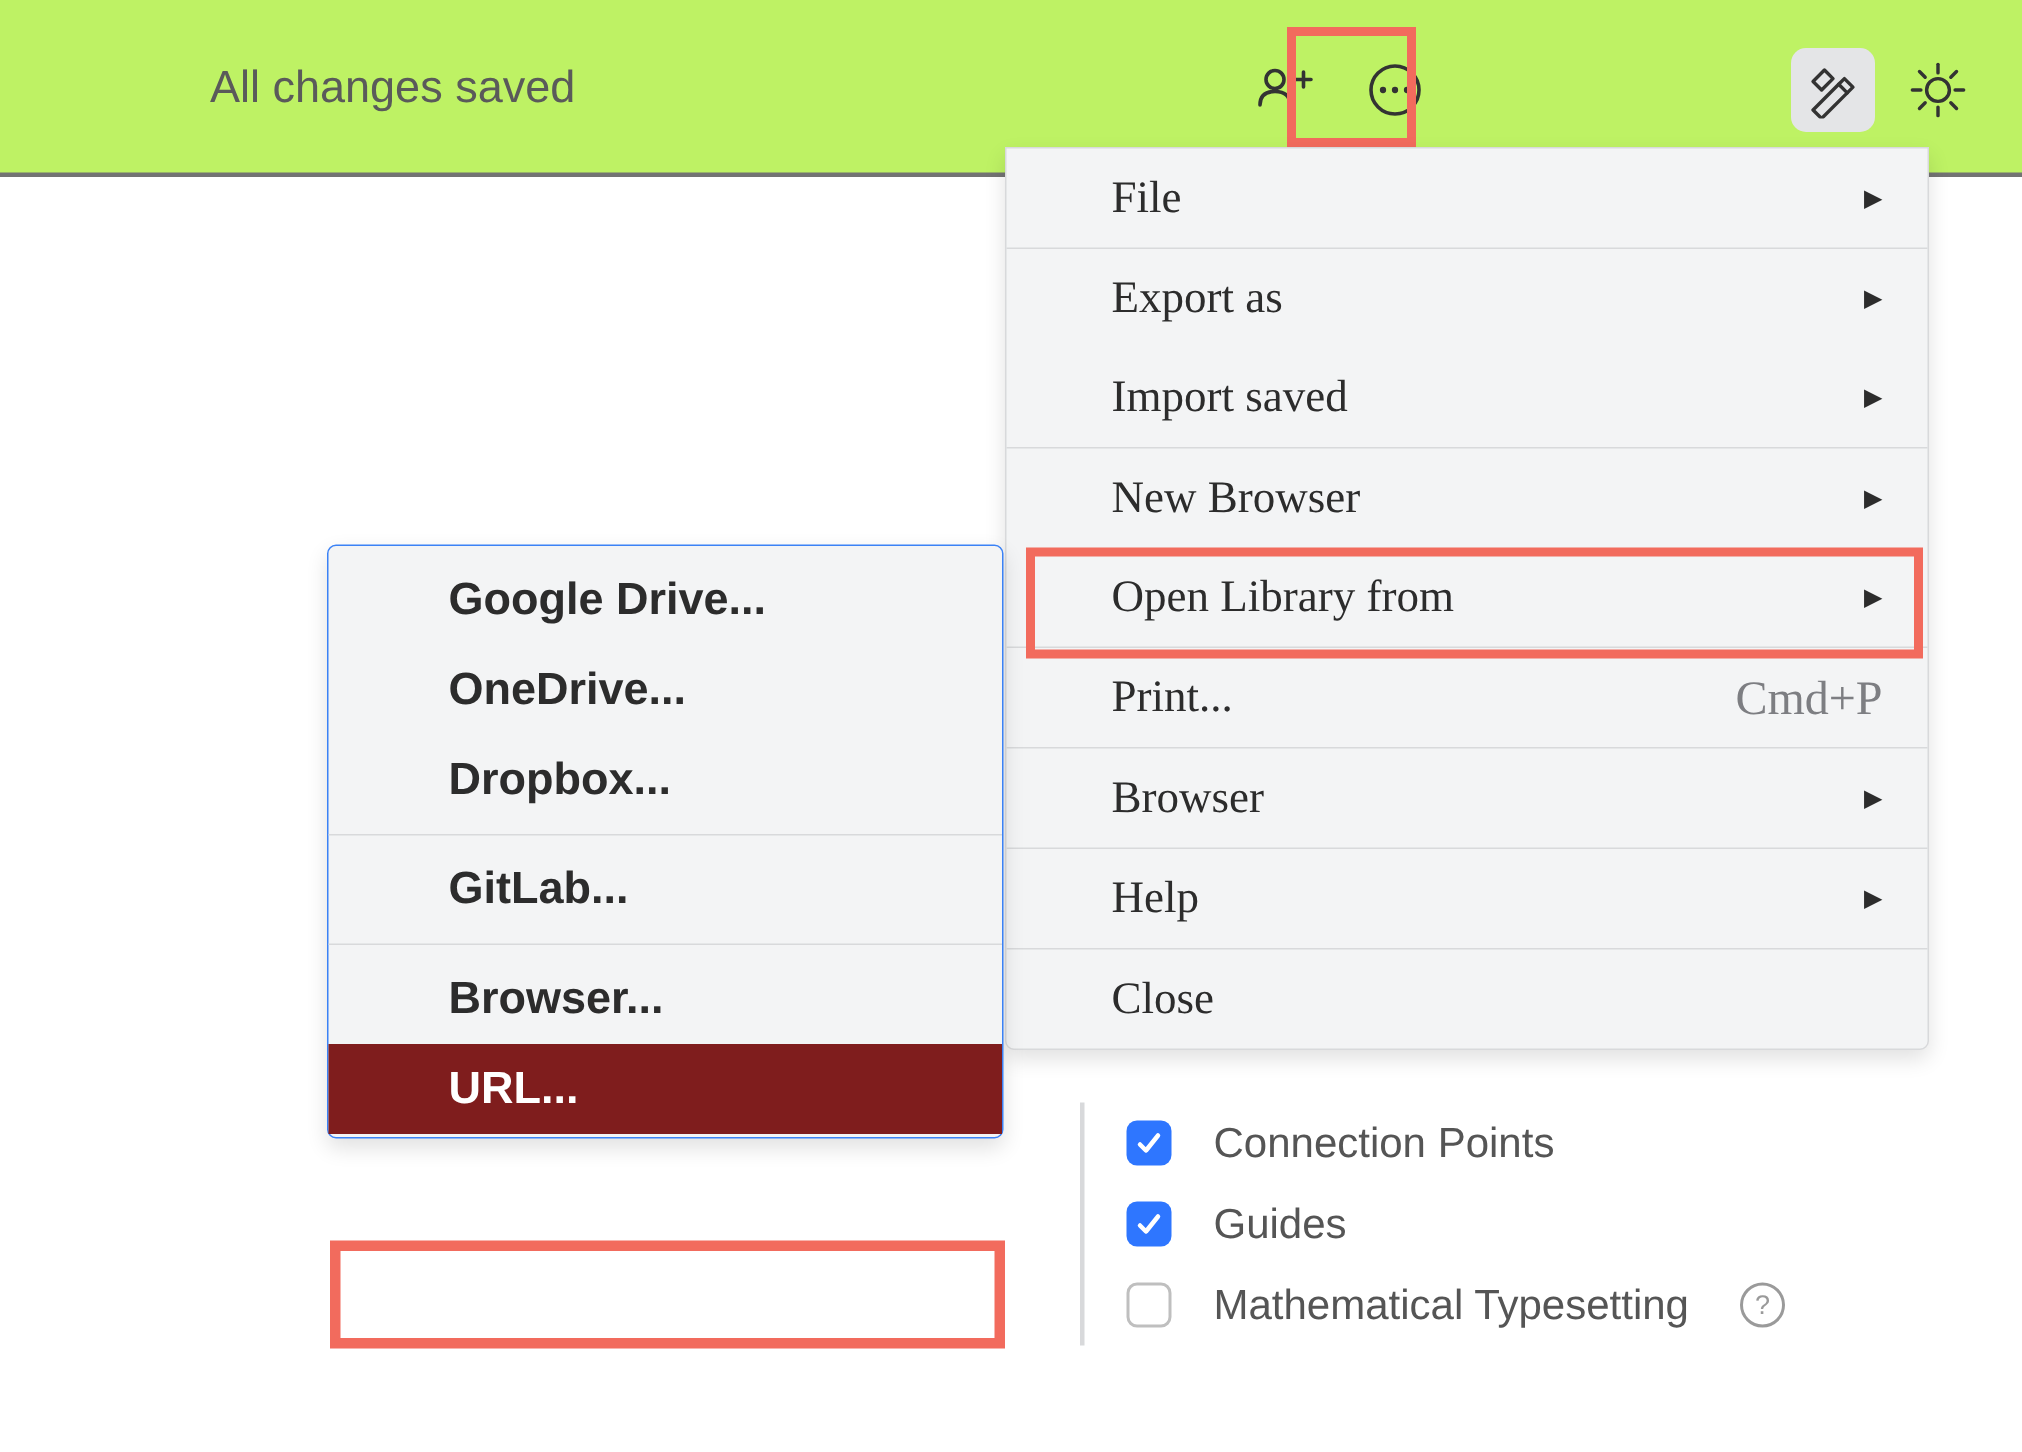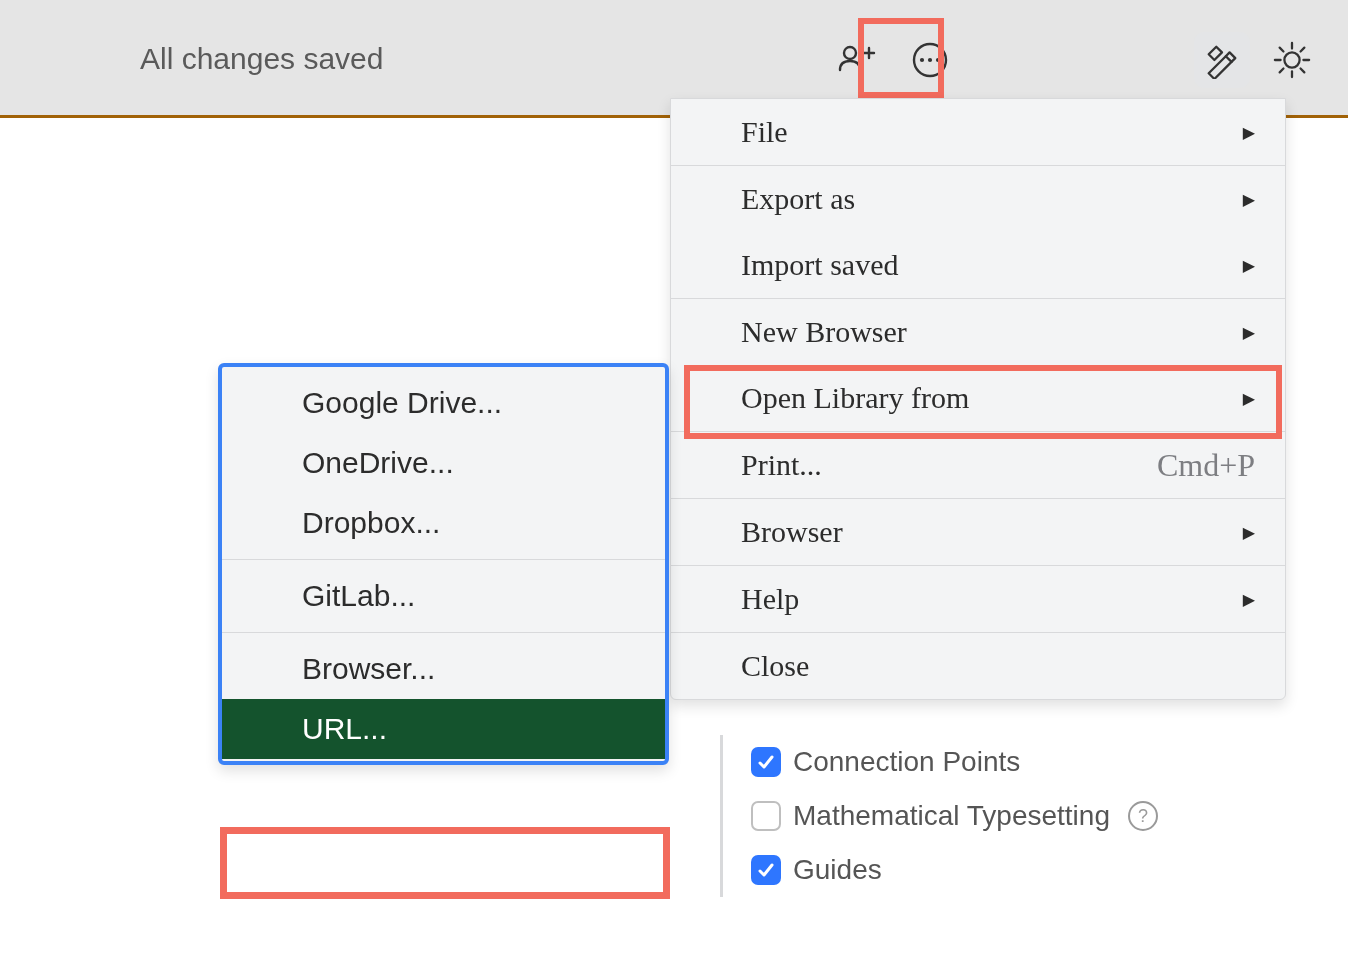--- a/index.html
+++ b/index.html
@@ -10,22 +10,22 @@
     position: relative;
     overflow: hidden;
     color: #222;
   }
 
   
   .topbar {
     position: absolute;
     left: 0; right: 0; top: 0;
     height: 118px;
-    background: #e5e5e5;
-    border-bottom: 3px solid #a16207;
+    background: #bef264;
+    border-bottom: 3px solid #737373;
   }
   .status-text {
     position: absolute;
     left: 140px;
     top: 42px;
     font-size: 30px;
     color: #5a5a5a;
   }
 
   .toolbar-icons {
@@ -107,38 +107,39 @@
     z-index: 5;
   }
 
   
   .submenu {
     position: absolute;
     left: 218px;
     top: 363px;
     width: 451px;
     background: #f3f4f5;
-    border: 4px solid #3b82f6;
+    border: 1px solid #3b82f6;
     box-shadow: 0 6px 14px rgba(0,0,0,0.12);
     border-radius: 6px;
     padding-top: 6px;
     padding-bottom: 2px;
+    font-weight: bold;
   }
   .submenu .item {
     display: flex;
     align-items: center;
     padding: 12px 20px 12px 80px;
     font-size: 30px;
     color: #2c2c2c;
     height: 60px;
     cursor: default;
     white-space: nowrap;
   }
   .submenu .item.selected {
-    background: #14532d;
+    background: #7f1d1d;
     color: #ffffff;
   }
   .submenu .divider {
     height: 1px;
     background: #d8d9db;
     margin: 6px 0;
   }
 
   .red-frame-url {
     position: absolute;
@@ -158,21 +159,21 @@
     top: 735px;
     width: 600px;
     font-size: 28px;
     color: #555;
     border-left: 3px solid #d8d9db;
     padding-left: 28px;
   }
   .checkbox-panel .row {
     display: flex;
     align-items: center;
-    gap: 12px;
+    gap: 28px;
     height: 54px;
   }
   .chk {
     width: 30px; height: 30px;
     border-radius: 7px;
     display: inline-flex;
     align-items: center;
     justify-content: center;
     flex-shrink: 0;
   }
@@ -252,32 +253,32 @@
 <div class="checkbox-panel">
   <div class="row">
     <span class="chk checked">
       <svg viewBox="0 0 20 20">
           <path d="M4 11 l4 4 8 -10" fill="none" stroke="#fff" stroke-width="3" stroke-linecap="round" stroke-linejoin="round"></path>
         </svg>
     </span>
     <span>Connection Points</span>
   </div>
   <div class="row">
-    <span class="chk unchecked"></span>
-    <span>Mathematical Typesetting</span>
-    <span class="help-circ">?</span>
-  </div>
-  <div class="row">
     <span class="chk checked">
       <svg viewBox="0 0 20 20">
           <path d="M4 11 l4 4 8 -10" fill="none" stroke="#fff" stroke-width="3" stroke-linecap="round" stroke-linejoin="round"></path>
         </svg>
     </span>
     <span>Guides</span>
   </div>
+  <div class="row">
+    <span class="chk unchecked"></span>
+    <span>Mathematical Typesetting</span>
+    <span class="help-circ">?</span>
+  </div>
 </div>
 
 <div class="main-menu">
   <div class="item">
     <span>File</span>
     <span class="chev">▶</span>
   </div>
   <div class="divider"></div>
 
   <div class="item">

